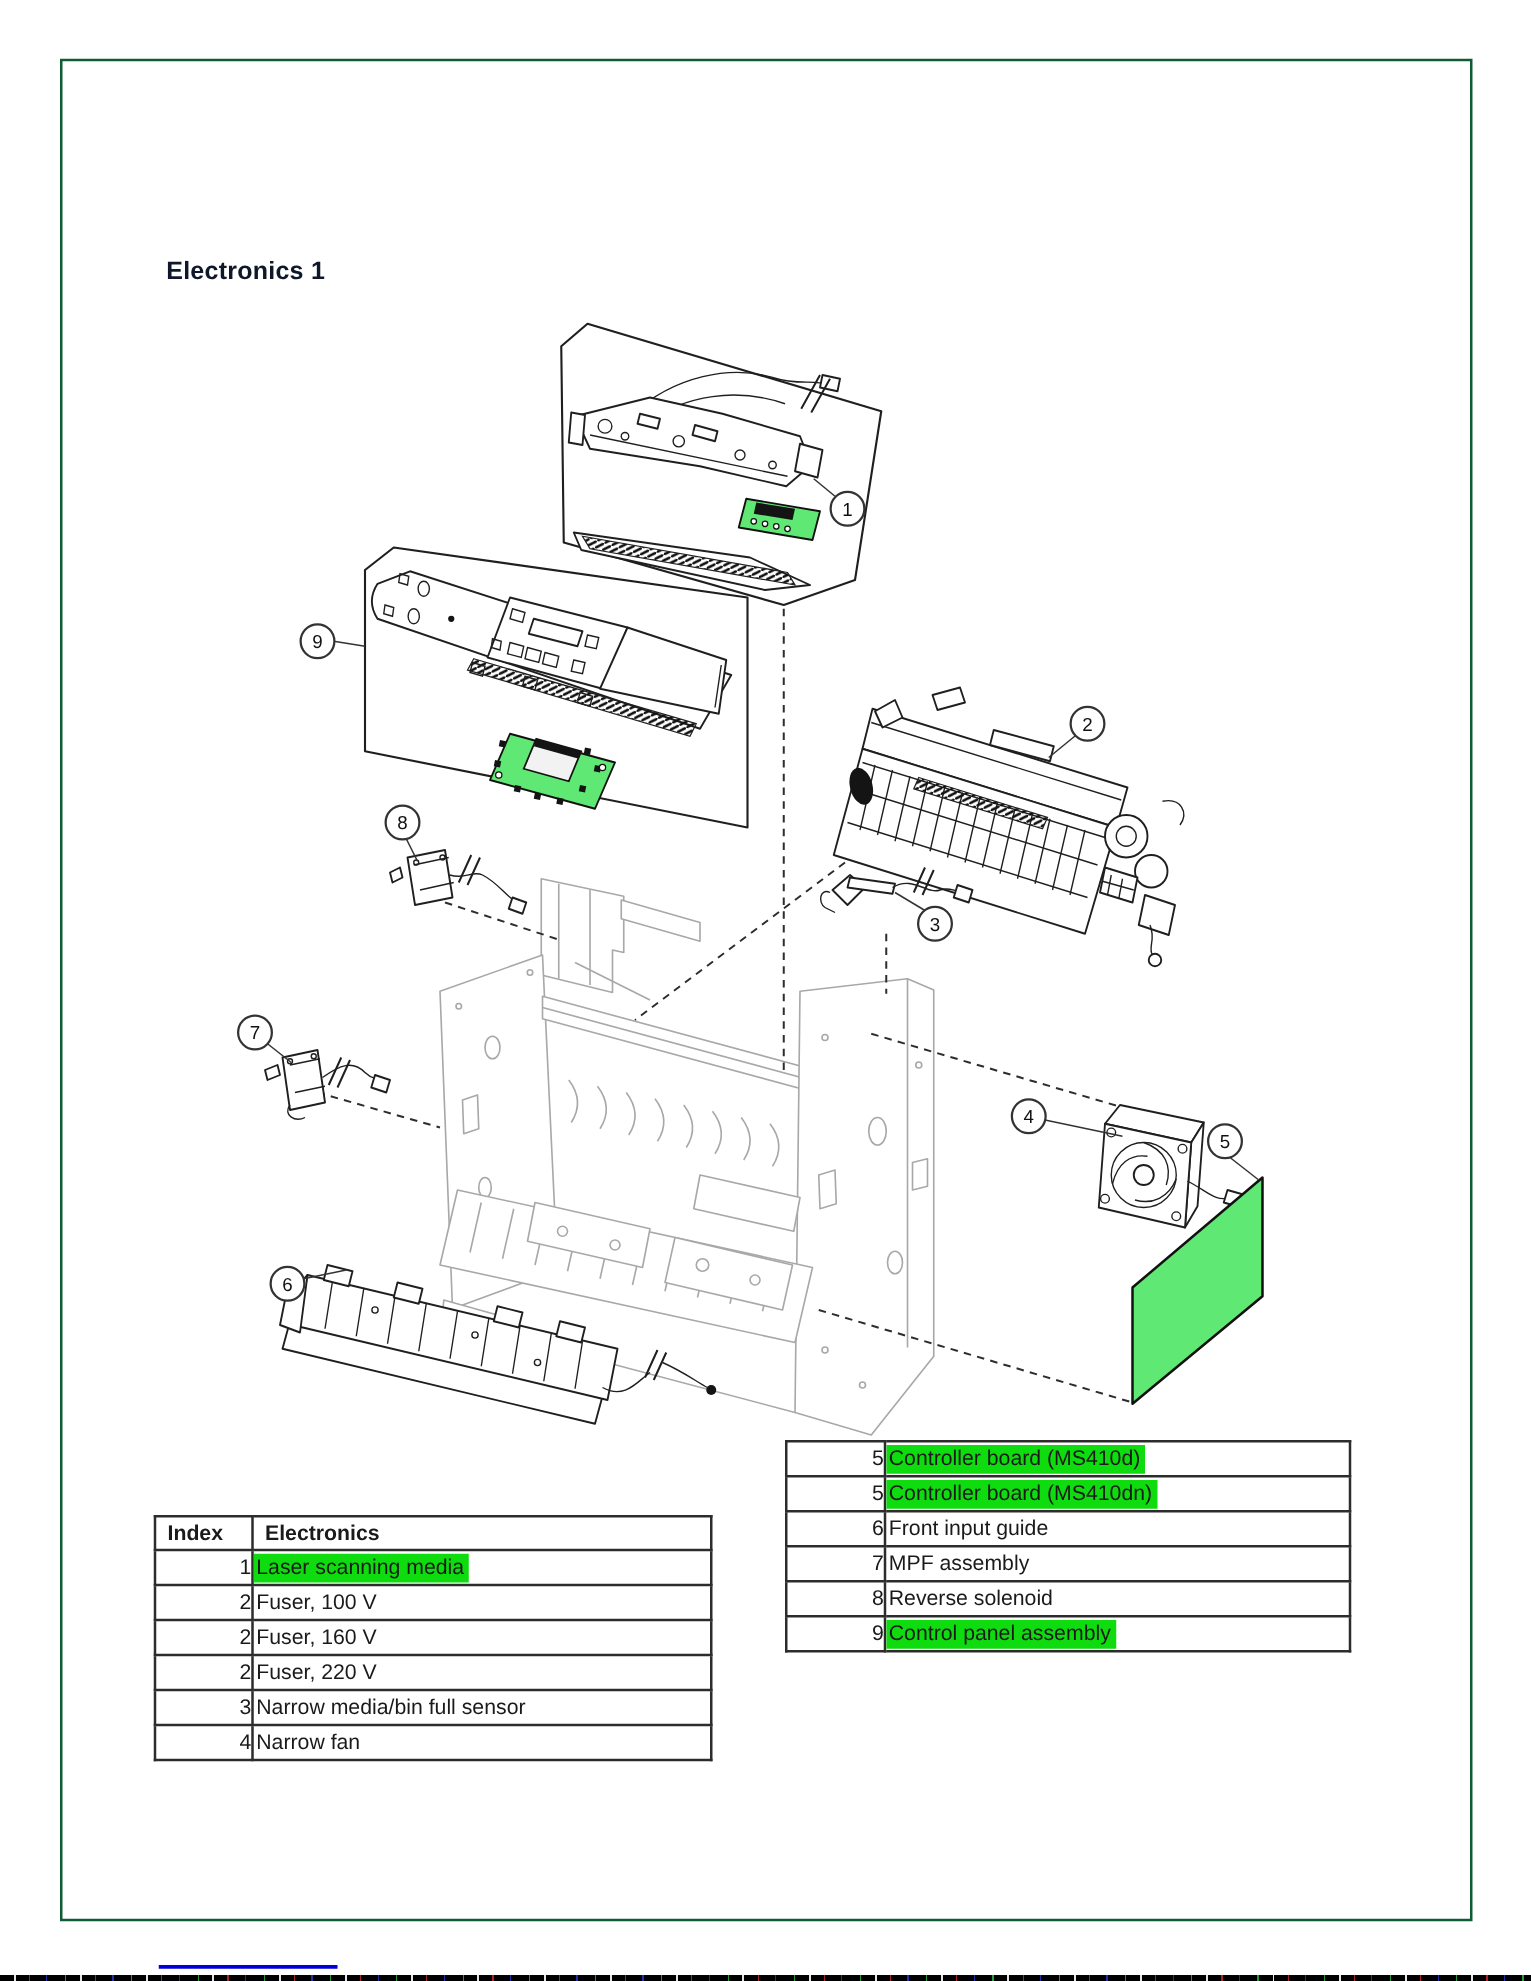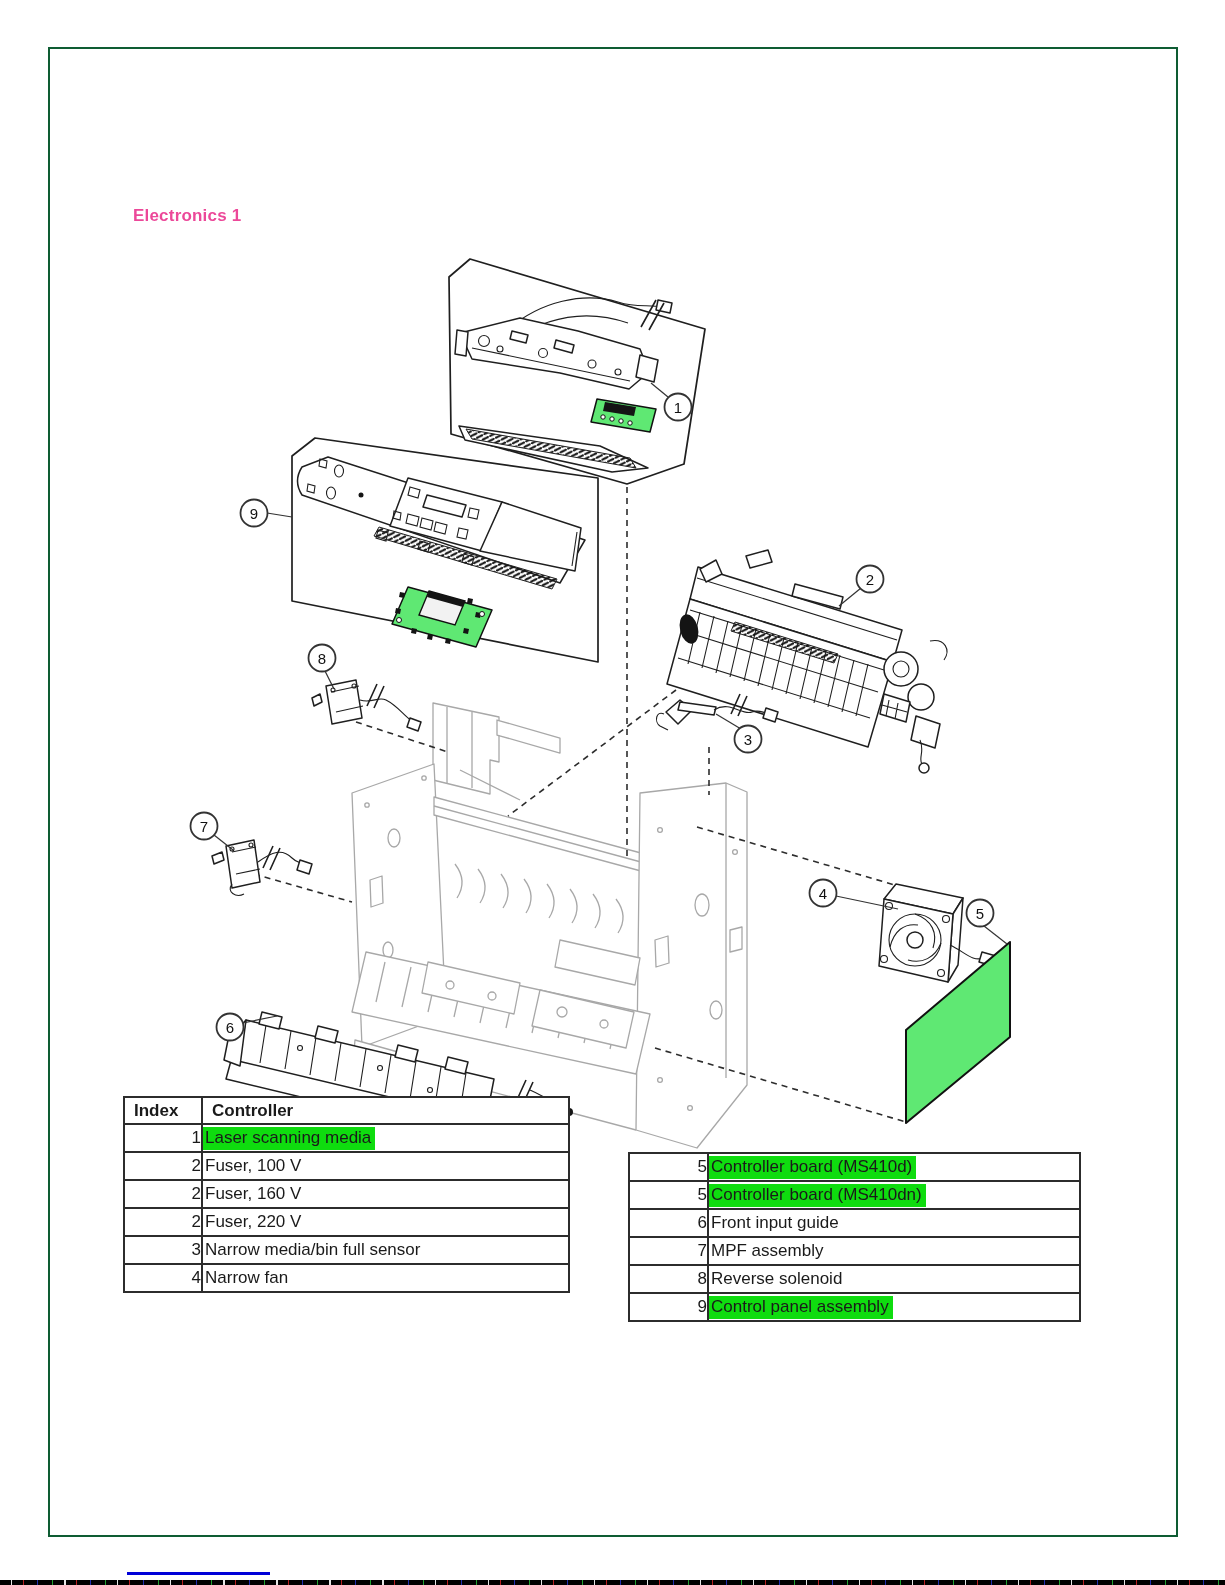--- a/index.html
+++ b/index.html
@@ -12,21 +12,21 @@
   body{
     width:1225px;height:1585px;position:relative;background:#ffffff;
     font-family:"Liberation Sans", sans-serif;color:#1a1a1a;overflow:hidden;
   }
   .page-border{
     position:absolute;left:48px;top:47px;width:1126px;height:1486px;
     border:2px solid var(--border-green);
   }
   .doc-title{
     position:absolute;left:133px;top:206px;
-    font-size:17px;font-weight:bold;letter-spacing:.2px;color:#ec4899;
+    font-size:20px;font-weight:bold;letter-spacing:.2px;color:#0f172a;
   }
   svg.diagram{position:absolute;left:0;top:0;}
   svg .part{stroke:#1f1f1f;stroke-width:1.5;fill:#ffffff;stroke-linejoin:round;}
   svg .thin{stroke:#1f1f1f;stroke-width:1.1;fill:none;}
   svg .dark{fill:#141414;stroke:none;}
   svg .frame{stroke:#a8a8a8;stroke-width:1.3;fill:none;stroke-linejoin:round;}
   svg .frameF{stroke:#a8a8a8;stroke-width:1.3;fill:#ffffff;stroke-linejoin:round;}
   svg .dash{stroke:#2d2d2d;stroke-width:1.6;fill:none;stroke-dasharray:6 5;}
   svg .pcb-fill{fill:var(--pcb-green);stroke:#111;stroke-width:1.5;stroke-linejoin:round;}
   svg .callout circle{fill:#ffffff;stroke:#333;stroke-width:1.8;}
@@ -330,29 +330,29 @@
   <g class="callout">
     <circle cx="322" cy="658" r="13.5"></circle>
       <text x="322" y="663.5">8</text>
   </g>
   <g class="callout">
     <circle cx="254" cy="513" r="13.5"></circle>
       <text x="254" y="518.5">9</text>
   </g>
 </svg>
 
-<table class="parts-table" style="left:123px;top:1096px;width:447px">
+<table class="parts-table" style="left:123px;top:1212px;width:447px">
   <colgroup>
       <col style="width:78px">
       <col>
     </colgroup>
   <thead>
     <tr>
       <th class="idx">Index</th>
-      <th>Controller</th>
+      <th>Electronics</th>
     </tr>
   </thead>
   <tbody>
     <tr>
       <td class="idx">1</td>
       <td class="desc"><span class="desc-text hl">Laser scanning media</span></td>
     </tr>
     <tr>
       <td class="idx">2</td>
       <td class="desc"><span class="desc-text">Fuser, 100 V</span></td>

